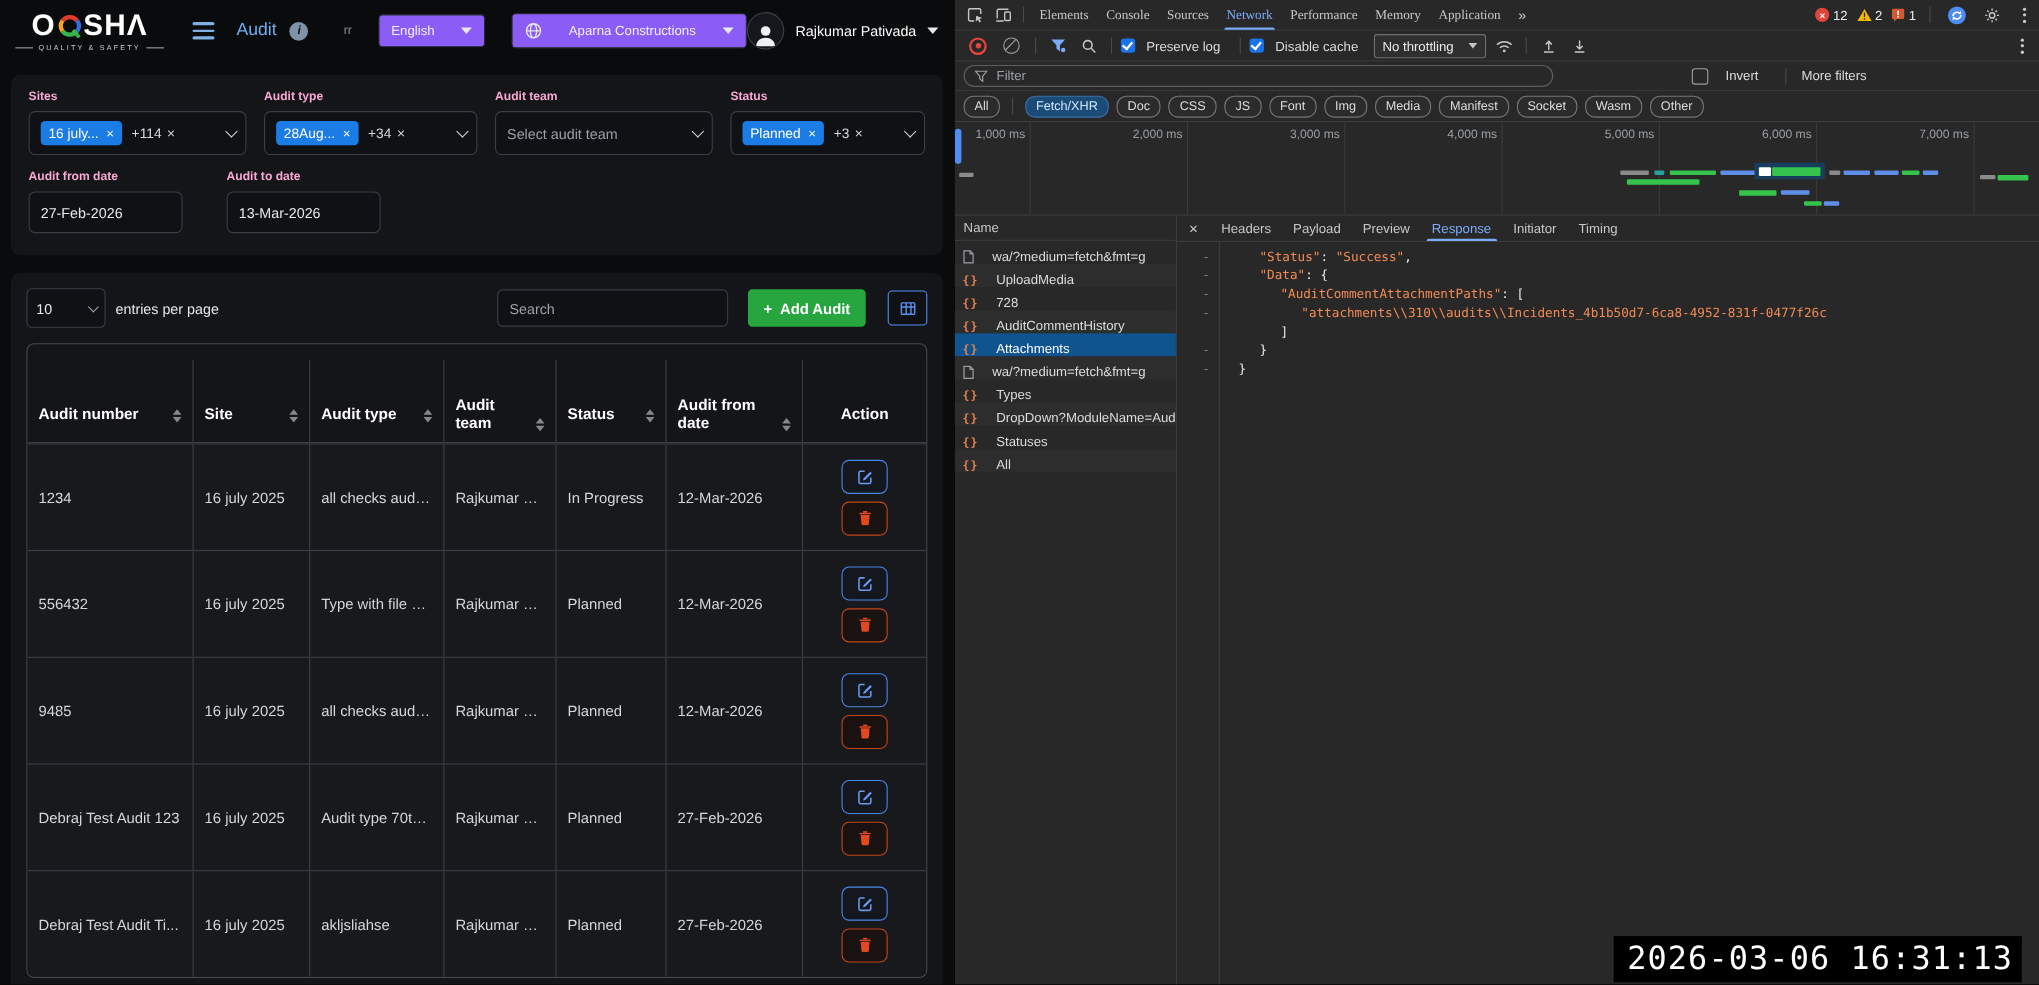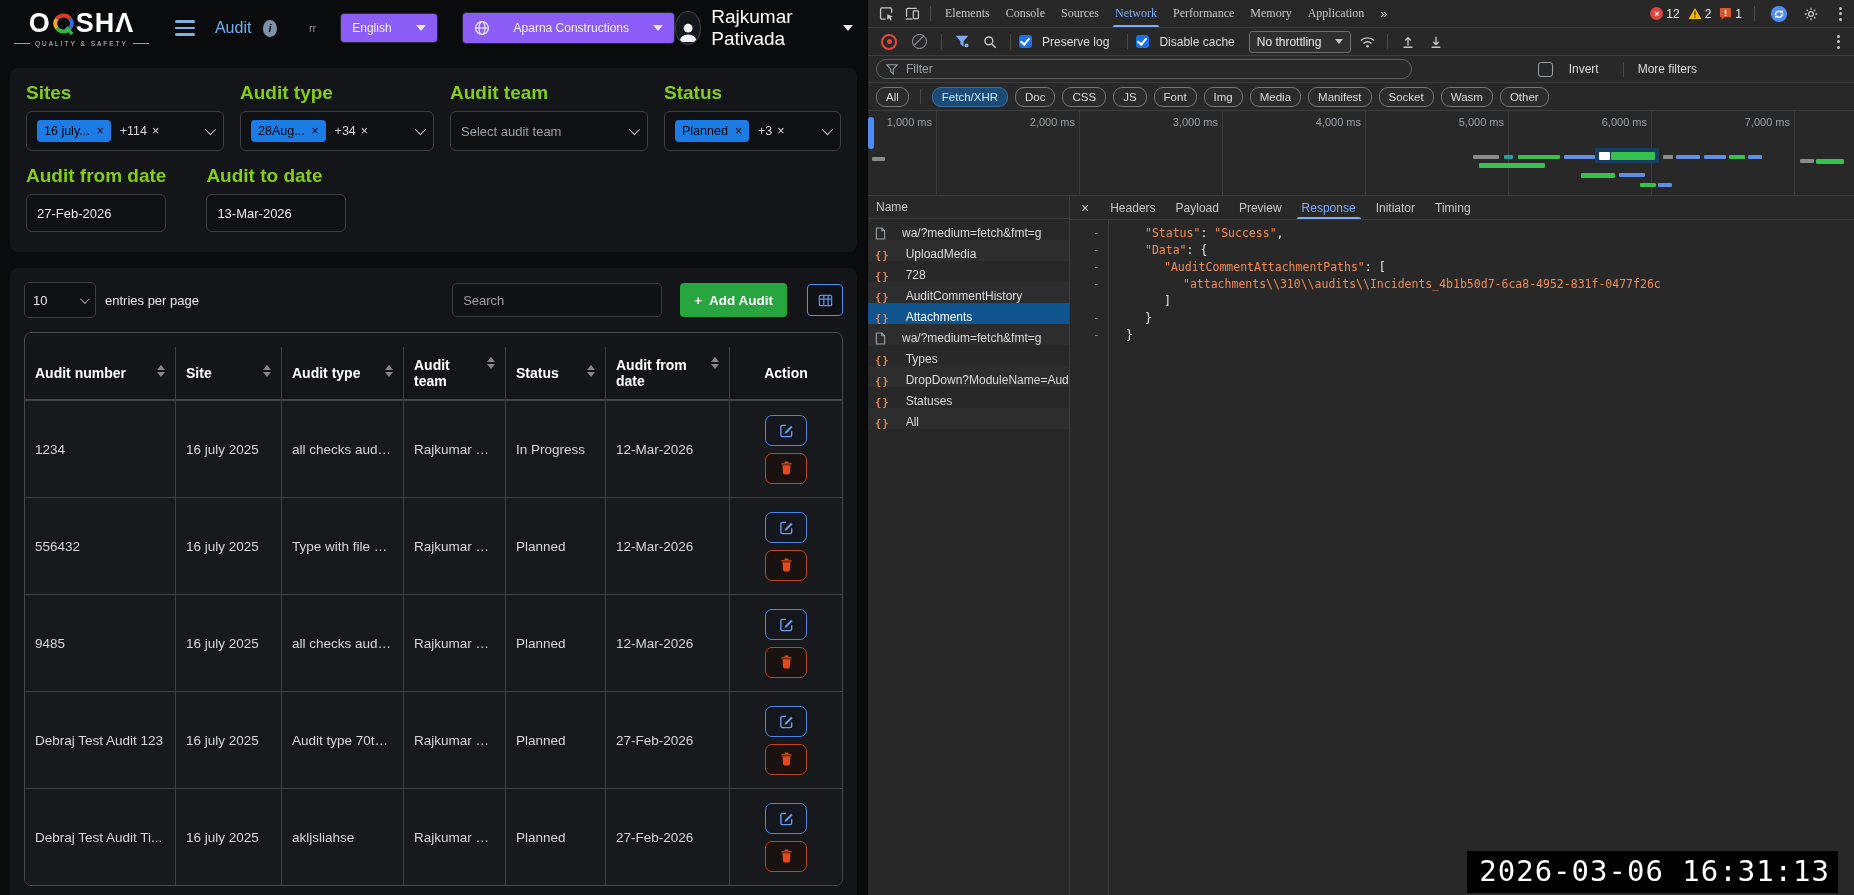--- a/index.html
+++ b/index.html
@@ -16,28 +16,28 @@
   .hamburger{display:flex;flex-direction:column;gap:4px;cursor:pointer;margin-right:20px;}
   .hamburger span{display:block;width:20px;height:2.5px;background:#7fb0e2;border-radius:2px;}
   .page-title{color:#6fb0f2;font-size:16px;margin-right:12px;}
   .info-dot{width:17px;height:17px;border-radius:50%;background:#7e93a8;color:#10131a;font-size:11px;font-weight:bold;display:flex;align-items:center;justify-content:center;font-style:italic;}
   .header-note{color:#8a8f96;font-size:11px;margin-left:32px;}
   .hdr-select{display:flex;align-items:center;gap:24px;background:#8b5cf6;border:1px solid #262b33;border-radius:4px;padding:7px 11px;font-size:12px;color:#f0f2f4;margin-left:24px;cursor:pointer;white-space:nowrap;}
   .chev{width:7px;height:7px;border-right:1.8px solid #cfd3d8;border-bottom:1.8px solid #cfd3d8;transform:rotate(45deg) translateY(-2px);}
   .caret-down{width:0;height:0;border-left:5px solid transparent;border-right:5px solid transparent;border-top:6px solid #e6e8ea;}
   .user-block{display:flex;align-items:center;gap:10px;margin-left:auto;cursor:pointer;}
   .avatar{width:32px;height:32px;border-radius:50%;background:#14171c;border:1px solid #3b4046;display:flex;align-items:flex-end;justify-content:center;overflow:hidden;}
-  .user-name{font-size:19px;color:#fff;}
+  .user-name{font-size:13px;color:#fff;}
 
   .card{background:#141519;border-radius:8px;margin:0 10px;}
   .filters-card{margin-top:12px;padding:14px 16px 20px 16px;}
   .filters-grid{display:grid;grid-template-columns:198px 194px 198px 1fr;column-gap:16px;}
-  .f-label{font-size:19px;font-weight:bold;color:#84cc16;margin-bottom:7px;}
+  .f-label{font-size:11px;font-weight:bold;color:#f9a8d4;margin-bottom:7px;}
   .f-box{height:38px;background:#0f1115;border:1px solid #3a3f46;border-radius:6px;display:flex;align-items:center;padding:0 10px;gap:9px;cursor:pointer;}
-  .chip{background:#1b7ce5;color:#000000;font-size:12.5px;border-radius:4px;padding:4px 7px;display:flex;align-items:center;gap:7px;white-space:nowrap;}
+  .chip{background:#1b7ce5;color:#ffffff;font-size:12.5px;border-radius:4px;padding:4px 7px;display:flex;align-items:center;gap:7px;white-space:nowrap;}
   .chip .x{font-size:12px;cursor:pointer;}
   .more-chip{color:#d6d9dd;font-size:12.5px;display:flex;align-items:center;gap:5px;white-space:nowrap;}
   .more-chip .x{color:#d6d9dd;cursor:pointer;}
   .f-box .chev{margin-left:auto;}
   .placeholder{color:#9aa0a6;font-size:13px;}
   .dates-row{display:flex;gap:40px;margin-top:14px;}
   .date-box{width:118px;height:36px;background:#0f1115;border:1px solid #3a3f46;border-radius:6px;display:flex;align-items:center;padding:0 10px;font-size:13px;color:#e6e8ea;cursor:pointer;}
 
   .table-card{margin-top:16px;padding:14px;}
   .controls-row{display:flex;align-items:center;}
@@ -48,21 +48,21 @@
   .search-input::placeholder{color:#9aa0a6;}
   .btn-add{height:34px;background:#27a53f;color:#fff;border:none;border-radius:4px;font-size:13.5px;font-weight:bold;padding:0 14px;margin-left:18px;display:flex;align-items:center;gap:7px;cursor:pointer;font-family:"Liberation Sans",sans-serif;}
   .btn-grid{width:34px;height:30px;background:#0f1115;border:1px solid #4d8ef7;border-radius:4px;margin-left:20px;display:flex;align-items:center;justify-content:center;cursor:pointer;}
 
   table.audit{width:100%;border-collapse:separate;border-spacing:0;margin-top:14px;table-layout:fixed;}
   .tbl-wrap{border:1px solid #45484d;border-radius:7px;overflow:hidden;margin-top:14px;}
   table.audit th{background:#141519;color:#fff;font-size:14px;font-weight:bold;text-align:left;padding:10px 10px;height:32px;border-bottom:1px solid #45484d;position:relative;cursor:pointer;}
   table.audit th:not(:first-child),table.audit td:not(:first-child){border-left:1px solid #3c4045;}
   table.audit td{background:#17191d;color:#d4d7da;font-size:13.5px;padding:8px 10px;height:80px;border-top:1px solid #3c4045;overflow:hidden;white-space:nowrap;text-overflow:ellipsis;}
   table.audit tr td:first-child{white-space:normal;}
-  .th-inner{display:flex;align-items:flex-start;justify-content:space-between;gap:4px;}
+  .th-inner{display:flex;align-items:flex-end;justify-content:space-between;gap:4px;margin-top:23px;}
   .sort-ic{display:inline-flex;flex-direction:column;gap:2px;}
   .sort-ic i{width:0;height:0;border-left:4px solid transparent;border-right:4px solid transparent;}
   .sort-ic .up{border-bottom:5px solid #85888d;}
   .sort-ic .dn{border-top:5px solid #85888d;}
   td.action-cell{text-align:center;}
   .act-stack{display:flex;flex-direction:column;align-items:center;gap:7px;}
   .btn-edit{width:40px;height:29px;background:#14171d;border:1.5px solid #4a86e8;border-radius:7px;display:flex;align-items:center;justify-content:center;cursor:pointer;}
   .btn-del{width:40px;height:29px;background:#191210;border:1.5px solid #c2451c;border-radius:7px;display:flex;align-items:center;justify-content:center;cursor:pointer;}
 
   .table-footer{display:flex;align-items:center;margin-top:14px;padding-bottom:4px;}

